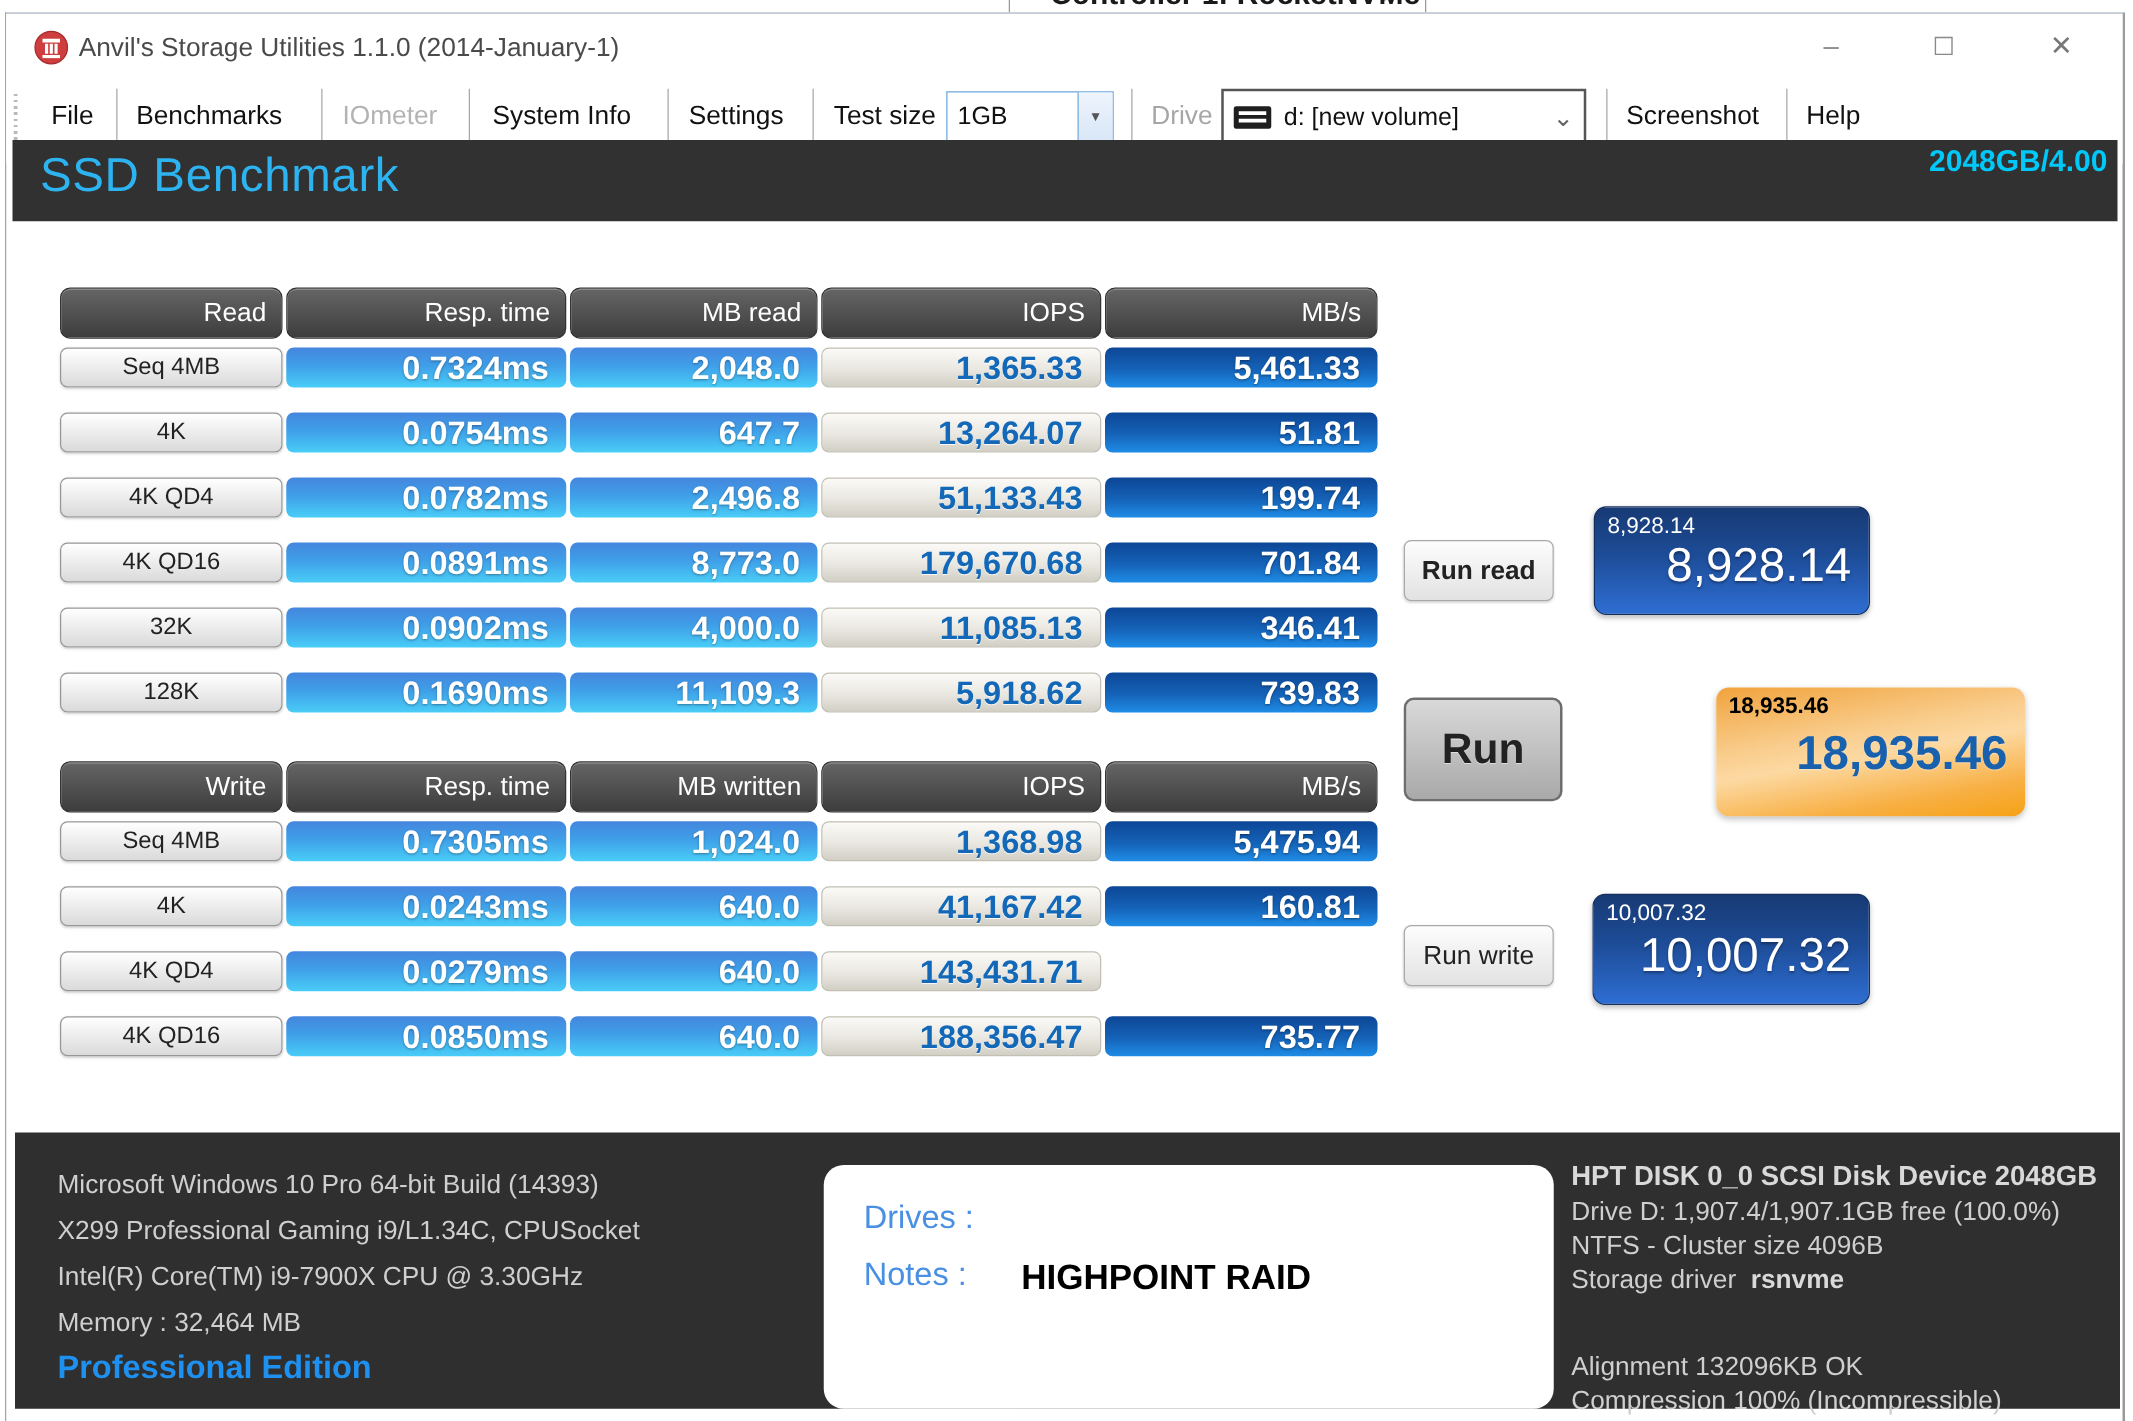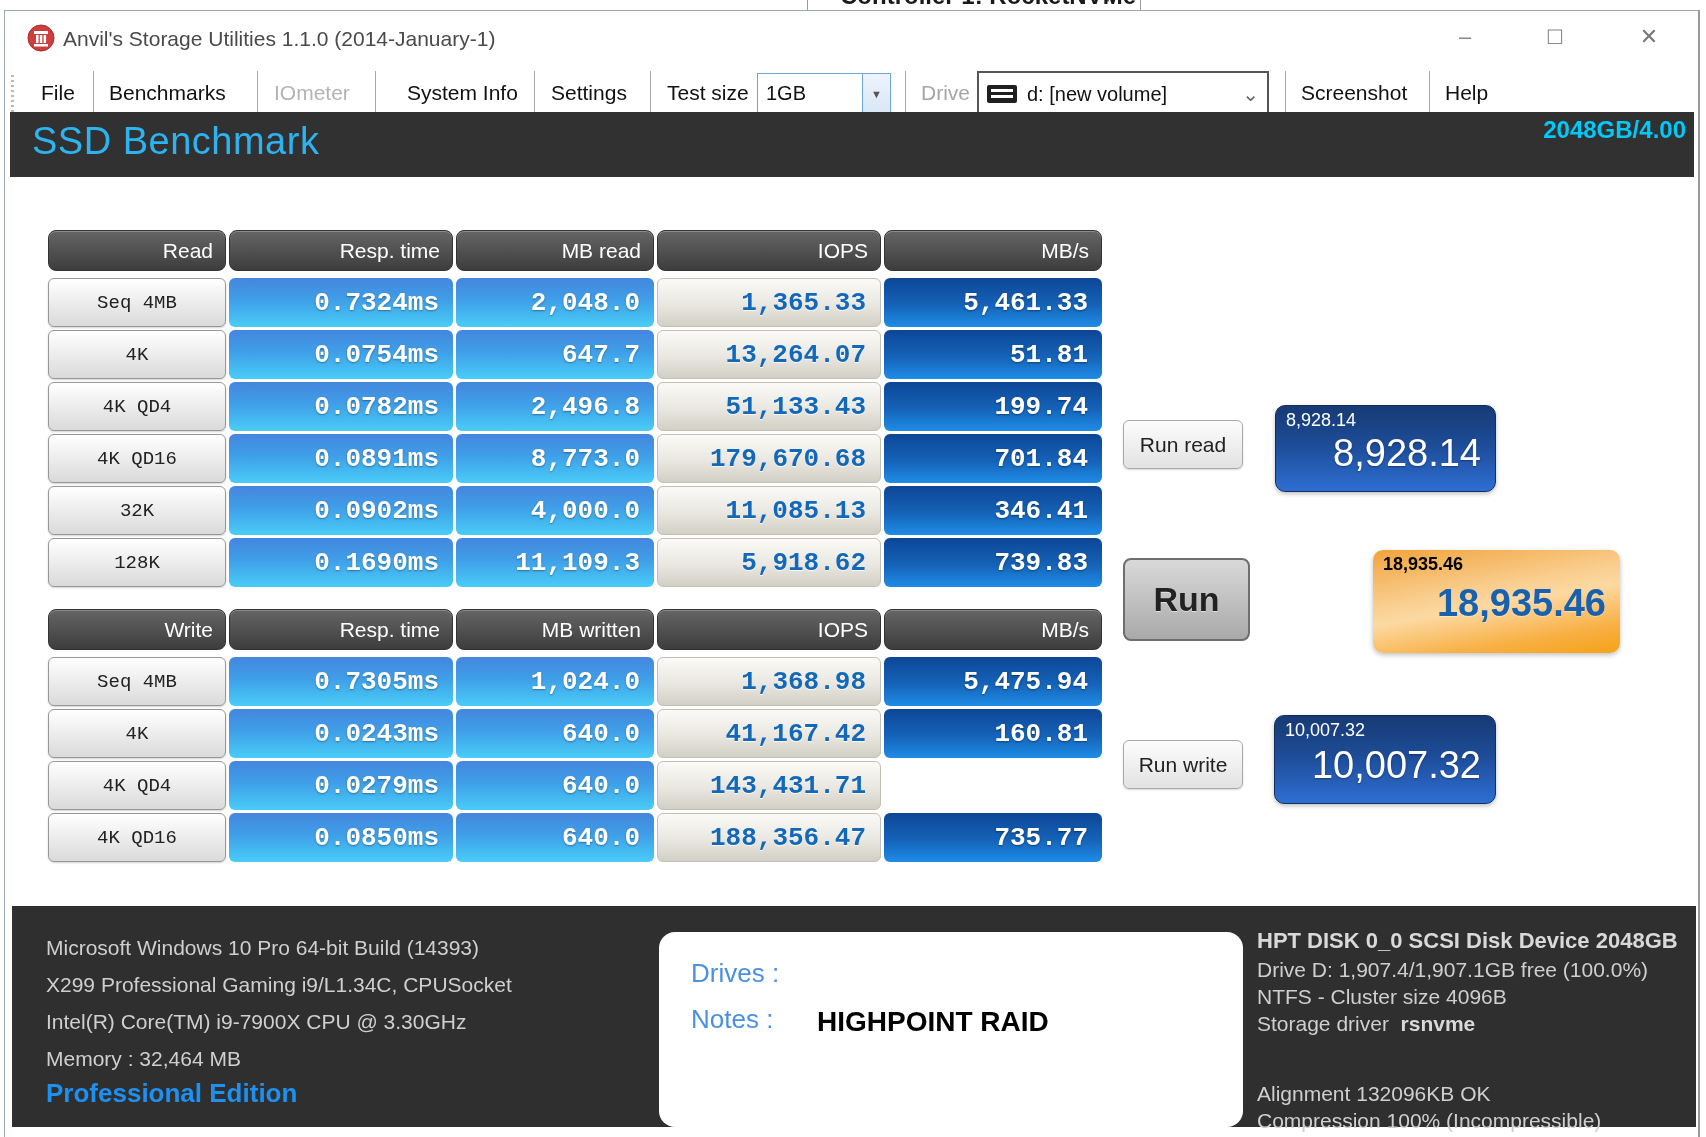--- a/index.html
+++ b/index.html
@@ -48,21 +48,21 @@
   .band-dev { font-size:24px; font-weight:bold; color:#1e88e5; }
   .band-cap { font-size:24px; font-weight:bold; color:#00c8f8; }
 
   
   .trow { position:absolute; left:48px; display:flex; gap:3px; }
   .w1{width:178px;} .w2{width:224px;} .w3{width:198px;} .w4{width:224px;} .w5{width:218px;}
   .hcell { height:41px; border-radius:8px; background:linear-gradient(180deg,#656565,#3d3d3d);
            border:1px solid #333; color:#fff; font-size:21px; display:flex; align-items:center;
            justify-content:flex-end; padding-right:12px;
            box-shadow:inset 0 1px 0 rgba(255,255,255,.25); }
-  .cell { height:49px; border-radius:6px; display:flex; align-items:center; font-weight:bold; font-size:26px;font-family:Liberation Mono, monospace; }
+  .cell { height:32px; border-radius:6px; display:flex; align-items:center; font-weight:bold; font-size:26px; }
   .cell-label { background:linear-gradient(180deg,#ffffff,#dadada); border:1px solid #979797;
                 color:#222; font-weight:normal; font-size:19px; justify-content:center;
                 box-shadow:0 1px 2px rgba(0,0,0,.18); }
   .cell-blue { background:linear-gradient(180deg,#4486de 0%,#3f9fe8 45%,#49cdf7 100%);
                color:#fff; justify-content:flex-end; padding-right:14px; text-shadow:0 1px 2px rgba(0,0,0,.35); }
   .cell-iops { background:linear-gradient(180deg,#fbfaf7 0%,#e9e7e0 55%,#d2cfc5 100%);
                border:1px solid #c2bfb4; color:#1468b8; justify-content:flex-end; padding-right:14px;
                text-shadow:0 1px 0 rgba(255,255,255,.8); }
   .cell-mbs { background:linear-gradient(180deg,#0d4696 0%,#1563b8 55%,#1f8ce6 100%);
               color:#fff; justify-content:flex-end; padding-right:14px; text-shadow:0 1px 2px rgba(0,0,0,.4); }
@@ -135,21 +135,21 @@
     </div>
 
     <div class="menubar">
       <div class="grip"></div>
       <div class="mitem" style="left:36px;">File</div>
       <div class="msep" style="left:88px;"></div>
       <div class="mitem" style="left:104px;">Benchmarks</div>
       <div class="msep" style="left:252px;"></div>
       <div class="mitem disabled" style="left:269px;">IOmeter</div>
       <div class="msep" style="left:370px;"></div>
-      <div class="mitem" style="left:402px;">System Info</div>
+      <div class="mitem" style="left:389px;">System Info</div>
       <div class="msep" style="left:529px;"></div>
       <div class="mitem" style="left:546px;">Settings</div>
       <div class="msep" style="left:645px;"></div>
       <div class="tslabel" style="left:662px;">Test size</div>
       <div class="ts-combo">
         <div class="ts-value">1GB</div>
         <div class="ts-arrow">▼</div>
       </div>
       <div class="msep" style="left:900px;"></div>
       <div class="drv-label">Drive</div>
@@ -250,21 +250,21 @@
     <div class="cell cell-iops w4">143,431.71</div>
   </div>
   <div class="trow" style="top:813px;">
     <div class="cell cell-label w1">4K QD16</div>
     <div class="cell cell-blue w2">0.0850ms</div>
     <div class="cell cell-blue w3">640.0</div>
     <div class="cell cell-iops w4">188,356.47</div>
     <div class="cell cell-mbs w5">735.77</div>
   </div>
 
-  <div class="btn-light" style="left:1123px; top:420px;">Run read</div>
+  <div class="btn-light" style="left:1123px; top:432px;font-weight:bold;">Run read</div>
   <div class="btn-run">Run</div>
   <div class="btn-light" style="left:1123px; top:740px;">Run write</div>
 
   <div class="score score-blue score-read">
     <div class="score-small">8,928.14</div>
     <div class="score-large">8,928.14</div>
   </div>
   <div class="score score-orange score-total">
     <div class="score-small">18,935.46</div>
     <div class="score-large">18,935.46</div>

